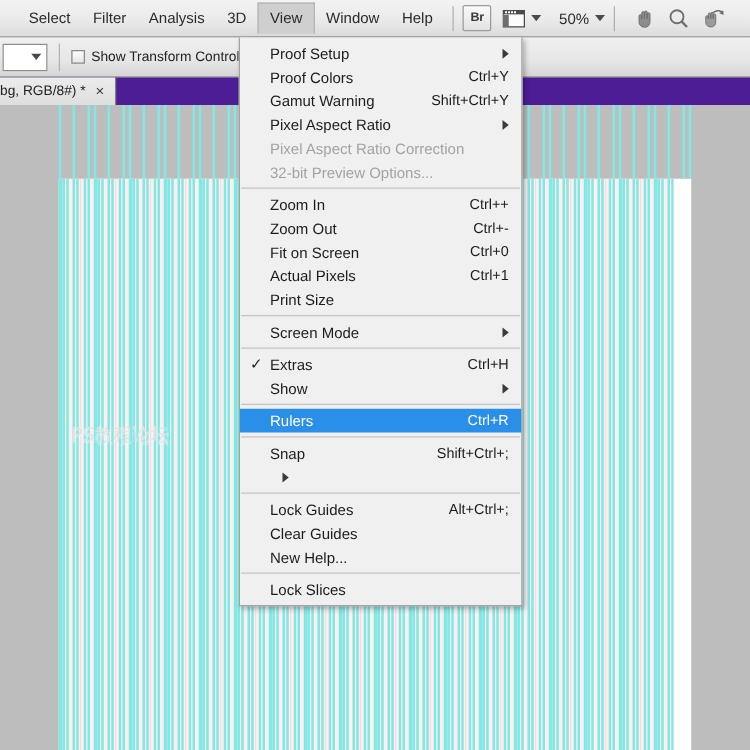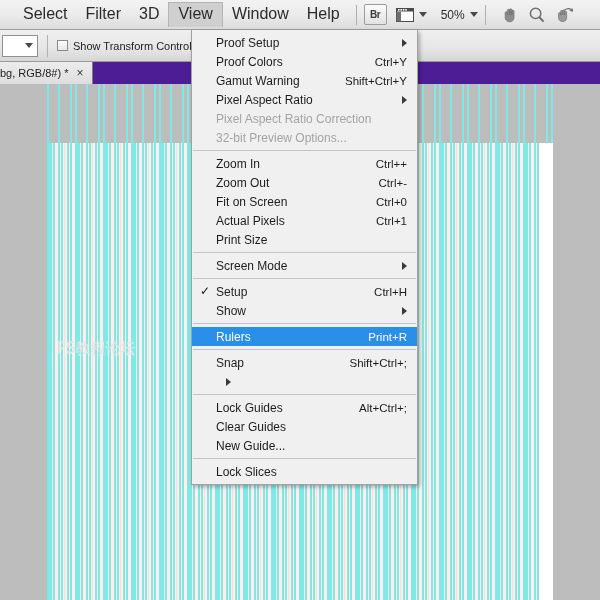--- a/index.html
+++ b/index.html
@@ -26,21 +26,21 @@
     position: absolute;
     left: 0; top: 0;
     width: 600px; height: 30px;
     background: linear-gradient(to bottom, #f3f3f3 0%, #eaeaea 55%, #dcdcdc 100%);
     border-bottom: 1px solid #9e9e9e;
     display: flex;
     align-items: center;
     box-sizing: border-box;
   }
   .menu-item {
-    font-size: 16px;
+    font-size: 12px;
     color: #2b2b2b;
     padding: 5px 9px 6px 9px;
     line-height: 14px;
     white-space: nowrap;
     cursor: default;
   }
   .menu-item.active {
     background: #cfcfcf;
     border-left: 1px solid #b4b4b4;
     border-right: 1px solid #b4b4b4;
@@ -265,20 +265,21 @@
 </style>
 </head>
 <body>
 
 <div id="app">
 
   <div class="menubar">
     <div style="width:14px"></div>
     <div class="menu-item">Select</div>
     <div class="menu-item">Filter</div>
+    <div class="menu-item">Analysis</div>
     <div class="menu-item">3D</div>
     <div class="menu-item active">View</div>
     <div class="menu-item">Window</div>
     <div class="menu-item">Help</div>
 
     <div class="mb-sep"></div>
 
     <div class="br-btn">Br</div>
 
     <div class="screenmode-ico">
@@ -647,50 +648,50 @@
         <span class="dd-label">Print Size</span>
       </div>
       <div class="dd-div"></div>
       <div class="dd-row">
         <span class="dd-label">Screen Mode</span>
         <span class="dd-sub"></span>
       </div>
       <div class="dd-div"></div>
       <div class="dd-row">
         <span class="dd-check">✓</span>
-        <span class="dd-label">Setup</span>
+        <span class="dd-label">Extras</span>
         <span class="dd-short">Ctrl+H</span>
       </div>
       <div class="dd-row">
         <span class="dd-label">Show</span>
         <span class="dd-sub"></span>
       </div>
       <div class="dd-div"></div>
       <div class="dd-row highlight">
         <span class="dd-label">Rulers</span>
-        <span class="dd-short">Print+R</span>
+        <span class="dd-short">Ctrl+R</span>
       </div>
       <div class="dd-div"></div>
       <div class="dd-row">
         <span class="dd-label">Snap</span>
         <span class="dd-short">Shift+Ctrl+;</span>
       </div>
       <div class="dd-row">
         <span class="dd-sub"></span>
       </div>
       <div class="dd-div"></div>
       <div class="dd-row">
         <span class="dd-label">Lock Guides</span>
         <span class="dd-short">Alt+Ctrl+;</span>
       </div>
       <div class="dd-row">
         <span class="dd-label">Clear Guides</span>
       </div>
       <div class="dd-row">
-        <span class="dd-label">New Guide...</span>
+        <span class="dd-label">New Help...</span>
       </div>
       <div class="dd-div"></div>
       <div class="dd-row">
         <span class="dd-label">Lock Slices</span>
       </div>
     </div>
 
 </div>
 
 </body></html>

